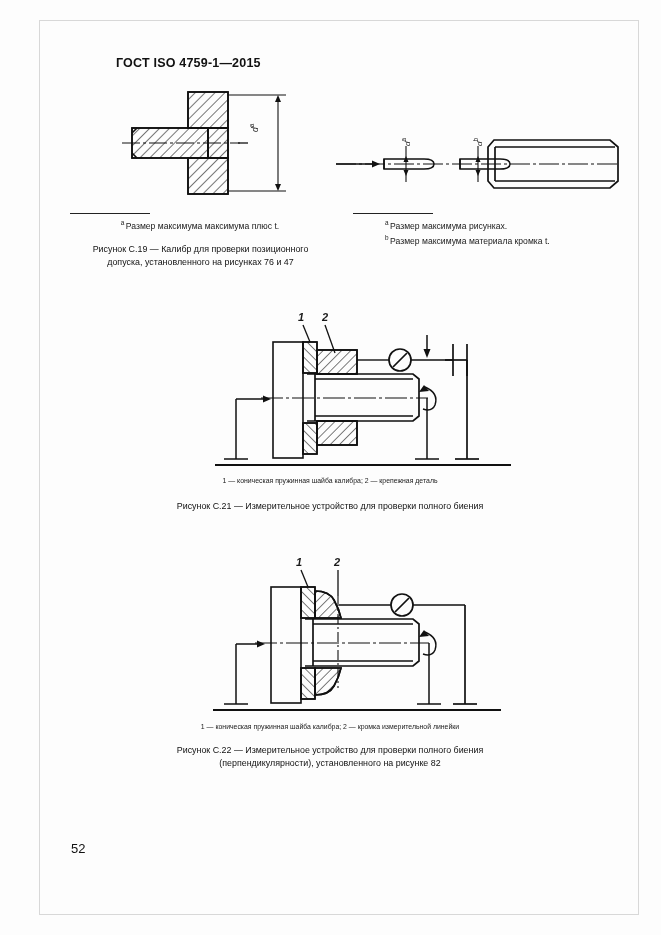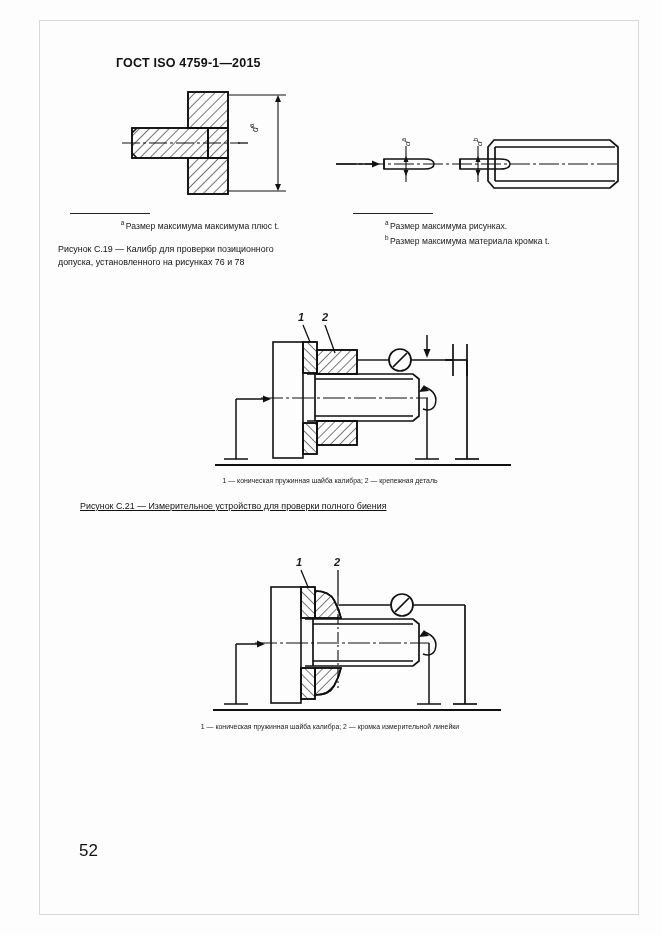--- a/index.html
+++ b/index.html
@@ -37,37 +37,37 @@
     top: 56px;
     font-size: 12.5px;
     font-weight: bold;
     letter-spacing: 0.2px;
     color: #111;
     white-space: nowrap;
     padding-left: 37px;
   }
   .page-number {
     position: absolute;
-    left: 79px;
+    left: 71px;
     top: 841px;
-    font-size: 17px;
+    font-size: 13px;
     color: #111;
   }
 
   
   .caption {
     position: absolute;
     text-align: center;
     font-size: 8.6px;
     line-height: 11.5px;
     color: #1a1a1a;
   }
   .figcaption {
     position: absolute;
-    text-align: left;
+    text-align: center;
     font-size: 8.9px;
     line-height: 12.5px;
     color: #111;
   }
   .legend {
     position: absolute;
     text-align: center;
     font-size: 6.9px;
     line-height: 10px;
     color: #1a1a1a;
@@ -152,21 +152,21 @@
 
   <div class="footnote-rule" style="left:70px; top:213px; width:80px;"></div>
   <div class="caption" style="left:60px; top:217px; width:280px;">
     <span class="fn-line">
       <span class="fn-mark">a</span><span>Размер максимума максимума плюс t.</span>
     </span>
   </div>
 
   <div class="figcaption" style="left:58px; top:243px; width:285px;">
     <span class="fn-line">Рисунок С.19 — Калибр для проверки позиционного</span>
-    <span class="fn-line">допуска, установленного на рисунках 76 и 78</span>
+    <span class="fn-line">допуска, установленного на рисунках 76 и 47</span>
   </div>
 
   <div class="figure" style="left:332px; top:128px;">
     <svg width="290" height="70" viewBox="0 0 290 70">
 
       <line x1="4" y1="36" x2="288" y2="36" stroke="#111" stroke-width="1.1" stroke-dasharray="20,3,3,3"></line>
 
       <g stroke="#111" stroke-width="1.3">
         <line x1="4" y1="36" x2="42" y2="36"></line>
       </g>
@@ -311,21 +311,21 @@
     </div>
     <div style="position:absolute; left:109px; top:-2px; font-size:11px; font-style:italic; font-weight:bold;">
       <span>2</span>
     </div>
   </div>
 
   <div class="legend" style="left:130px; top:476px; width:400px;">
     <span>1 — коническая пружинная шайба калибра; 2 — крепежная деталь</span>
   </div>
 
-  <div class="figcaption" style="left:80px; top:500px; width:500px;text-decoration:underline;">
+  <div class="figcaption" style="left:80px; top:500px; width:500px;">
     <span class="fn-line">Рисунок С.21 — Измерительное устройство для проверки полного биения</span>
   </div>
 
   <div class="figure" style="left:203px; top:558px;">
     <svg width="300" height="158" viewBox="0 0 300 158">
       <defs>
         <pattern id="h22a" width="6.5" height="6.5" patternTransform="rotate(45)" patternUnits="userSpaceOnUse">
           <line x1="0" y1="0" x2="0" y2="6.5" stroke="#111" stroke-width="1.1"></line>
         </pattern>
         <pattern id="h22b" width="6.5" height="6.5" patternTransform="rotate(-45)" patternUnits="userSpaceOnUse">
@@ -403,16 +403,18 @@
     <div style="position:absolute; left:131px; top:-2px; font-size:11px; font-style:italic; font-weight:bold;">
       <span>2</span>
     </div>
   </div>
 
   <div class="legend" style="left:120px; top:722px; width:420px;">
     <span>1 — коническая пружинная шайба калибра; 2 — кромка измерительной линейки</span>
   </div>
 
   <div class="figcaption" style="left:80px; top:744px; width:500px;">
+    <span class="fn-line">Рисунок С.22 — Измерительное устройство для проверки полного биения</span>
+    <span class="fn-line">(перпендикулярности), установленного на рисунке 82</span>
   </div>
 
   <div class="page-number">52</div>
 </div>
 
 </body></html>

